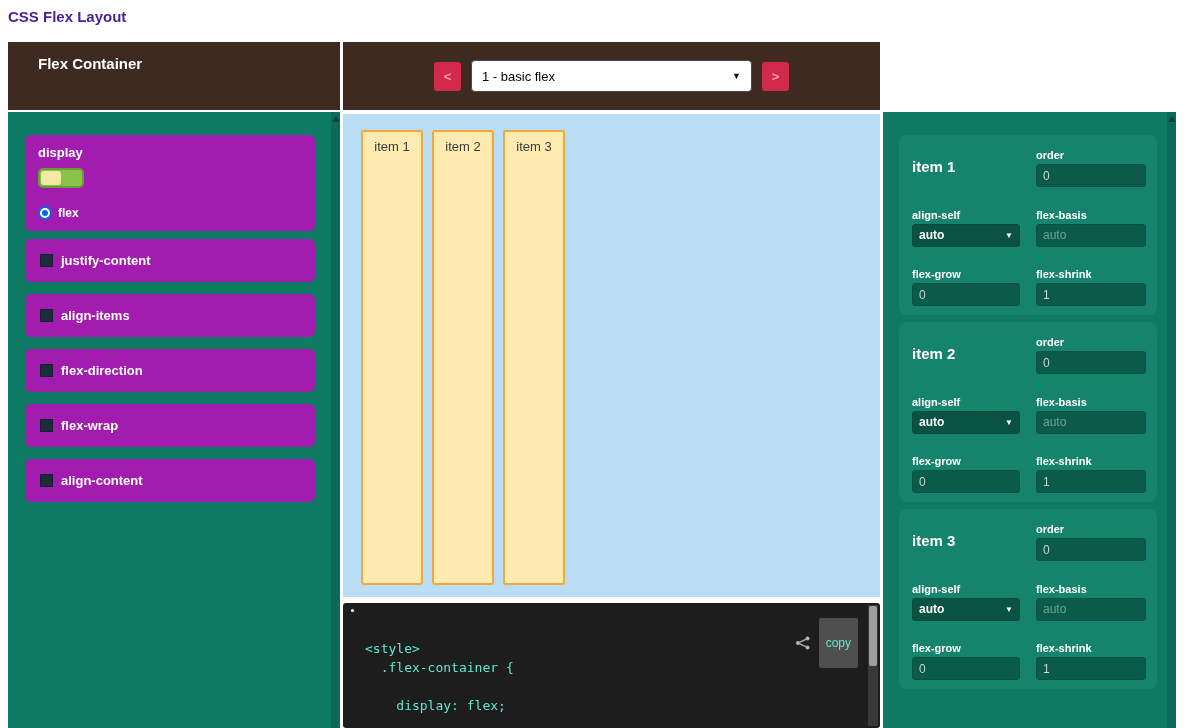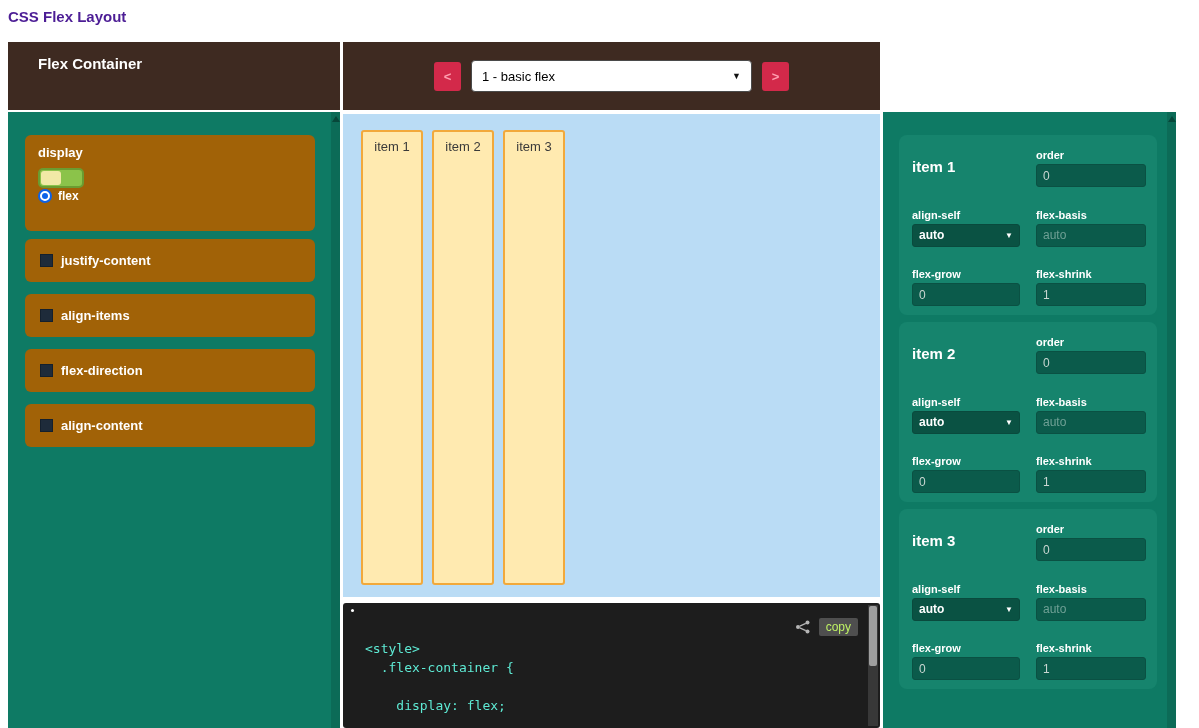--- a/index.html
+++ b/index.html
@@ -40,34 +40,34 @@
   }
   .scroll-up-arrow {
     width: 0; height: 0; margin: 4px auto 0;
     border-left: 4px solid transparent; border-right: 4px solid transparent;
     border-bottom: 6px solid #07473a;
   }
 
   
   .left-body { padding: 23px 0 0 17px; }
   .card {
-    width: 290px; background: #a16207; border-radius: 6px;
+    width: 290px; background: #a21caf; border-radius: 6px;
   }
   .display-card { height: 96px; margin-bottom: 8px; padding: 10px 13px; }
   .card-label { font-size: 13px; font-weight: bold; color: #fff; }
   .toggle {
     margin-top: 8px; width: 46px; height: 20px;
     background: #8bc34a; border: 2px solid #6b9c31; border-radius: 5px;
     position: relative; cursor: pointer;
   }
   .toggle-knob {
     position: absolute; left: 1px; top: 1px; width: 20px; height: 14px;
     background: #f1e9a6; border-radius: 3px;
   }
-  .radio-row { margin-top: 1px; display: flex; align-items: center; gap: 6px; }
+  .radio-row { margin-top: 18px; display: flex; align-items: center; gap: 6px; }
   .radio {
     width: 14px; height: 14px; border-radius: 50%;
     background: #fff; border: 2px solid #0c62e8; position: relative;
   }
   .radio::after {
     content: ""; position: absolute; inset: 2px;
     background: #0c62e8; border-radius: 50%;
   }
   .radio-label { font-size: 12px; font-weight: bold; color: #fff; }
   .prop-card {
@@ -112,22 +112,22 @@
   }
   .code-dot {
     position: absolute; left: 8px; top: 6px; width: 3px; height: 3px;
     background: #fff; border-radius: 50%;
   }
   .code-toolbar {
     position: absolute; top: 15px; right: 22px;
     display: flex; align-items: center; gap: 8px;
   }
   .copy-btn {
-    background: #4f4f4f; color: #bef264; border: none; border-radius: 2px;
-    font-size: 12px; padding: 2px 7px;
+    background: #4f4f4f; color: #5eead4; border: none; border-radius: 2px;
+    font-size: 12px; padding: 18px 7px;
     font-family: "Liberation Sans", sans-serif; cursor: pointer;
   }
   .code-lines {
     position: absolute; left: 22px; top: 36px;
     font-family: "DejaVu Sans Mono", monospace; font-size: 13px;
     line-height: 19px; color: #5eead4;
   }
   .code-line { white-space: pre; min-height: 19px; }
   .code-scrollbar {
     position: absolute; right: 2px; top: 2px; bottom: 2px; width: 10px;
@@ -206,20 +206,24 @@
       <span class="checkbox"></span>
       <span class="card-label">justify-content</span>
     </div>
     <div class="card prop-card">
       <span class="checkbox"></span>
       <span class="card-label">align-items</span>
     </div>
     <div class="card prop-card">
       <span class="checkbox"></span>
       <span class="card-label">flex-direction</span>
+    </div>
+    <div class="card prop-card">
+      <span class="checkbox"></span>
+      <span class="card-label">flex-wrap</span>
     </div>
     <div class="card prop-card">
       <span class="checkbox"></span>
       <span class="card-label">align-content</span>
     </div>
   </div>
   <div class="panel-scrollbar">
     <div class="scroll-up-arrow"></div>
   </div>
 </section>

